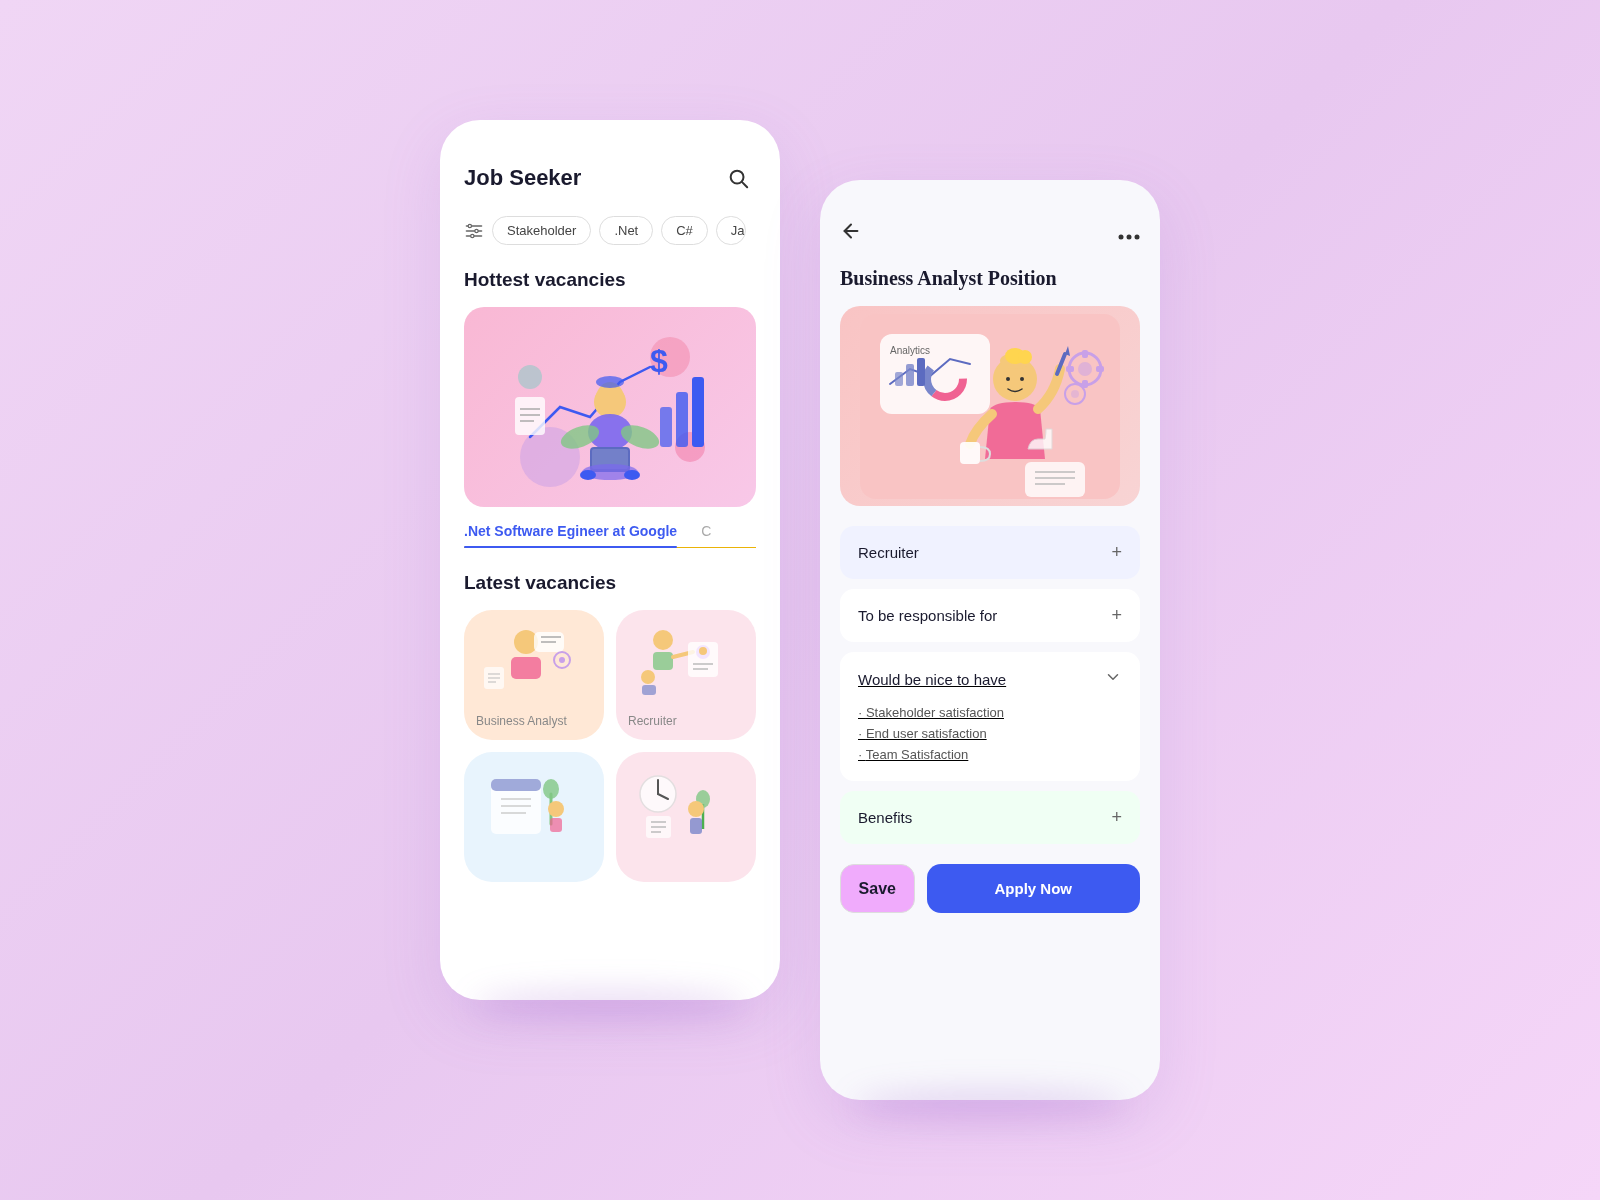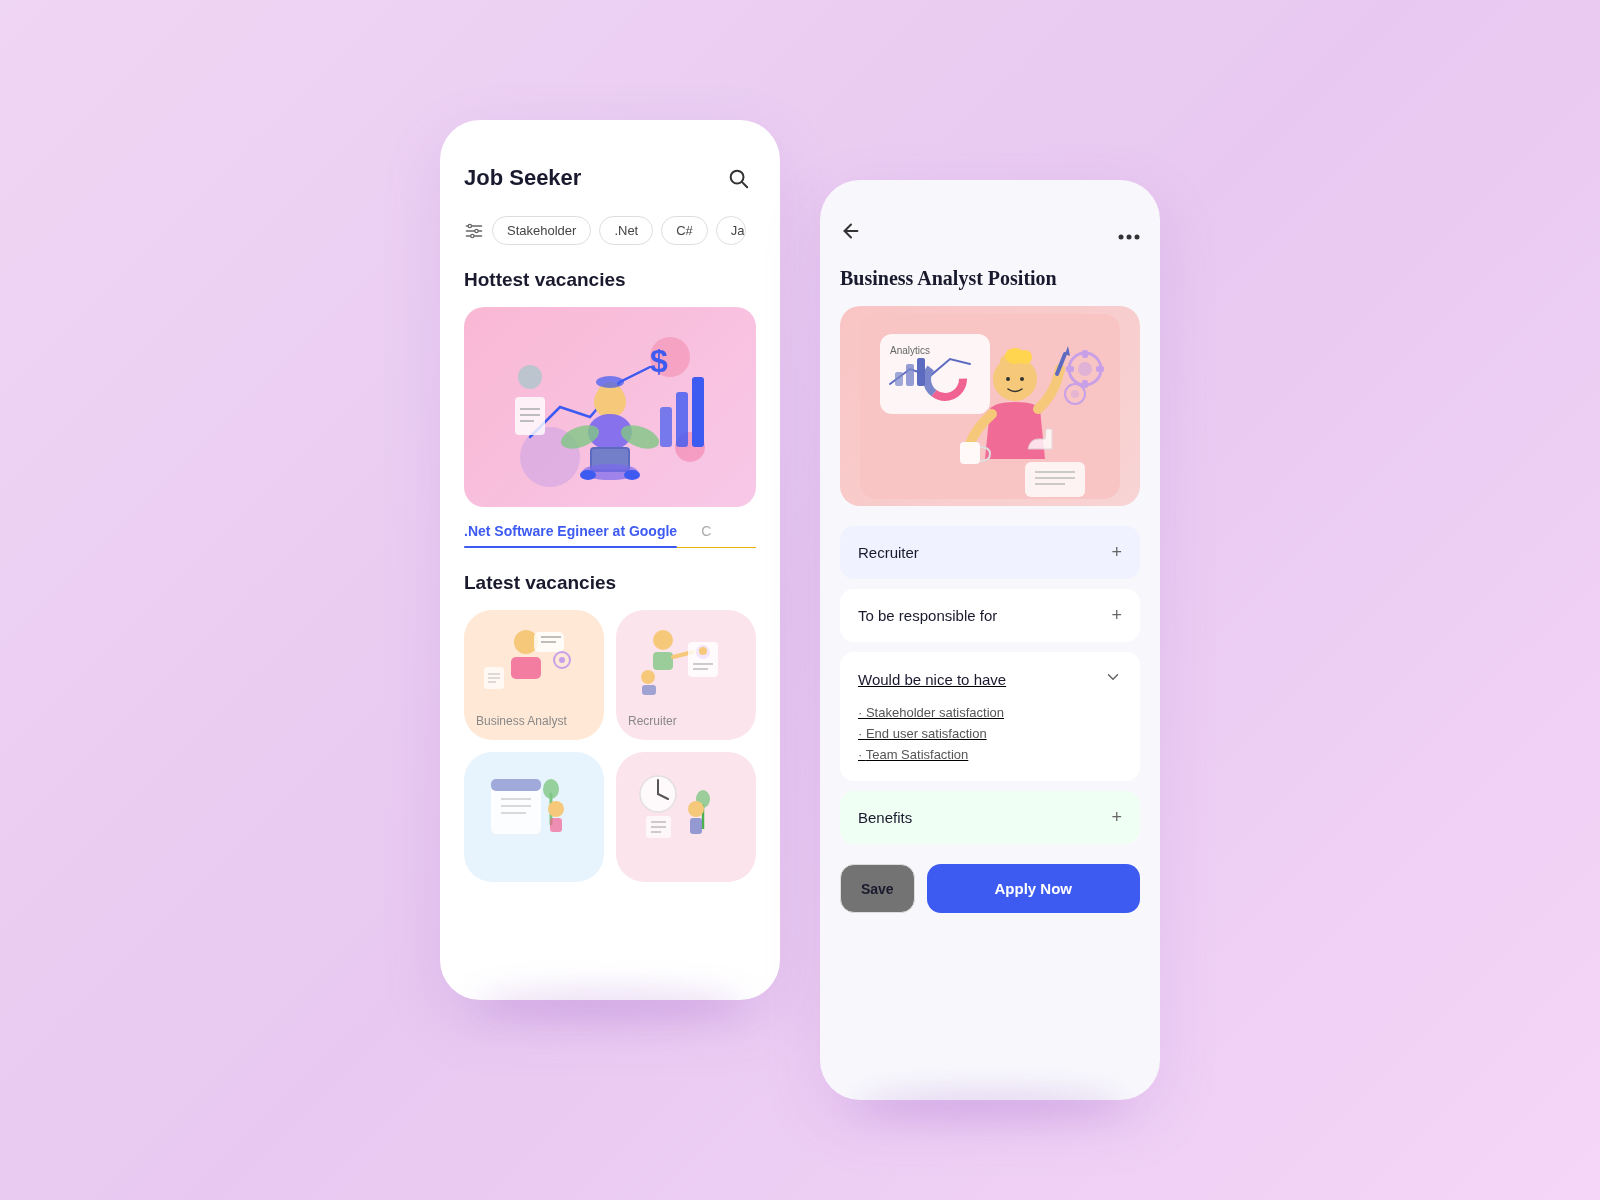--- a/index.html
+++ b/index.html
@@ -272,24 +272,24 @@
 
     .action-row {
       display: flex;
       gap: 12px;
       margin-top: 20px;
     }
 
     .save-btn {
       flex: 1;
       padding: 0;
-      background: #737373;
+      background: #f0abfc;
       border: 1.5px solid #ddd;
       border-radius: 14px;
-      font-size: 14px;
+      font-size: 16px;
       font-weight: 600;
       color: #1a1a2e;
       cursor: pointer;
       text-align: center;
     }
 
     .apply-btn {
       flex: 2.5;
       padding: 16px;
       background: #3d5af1;

